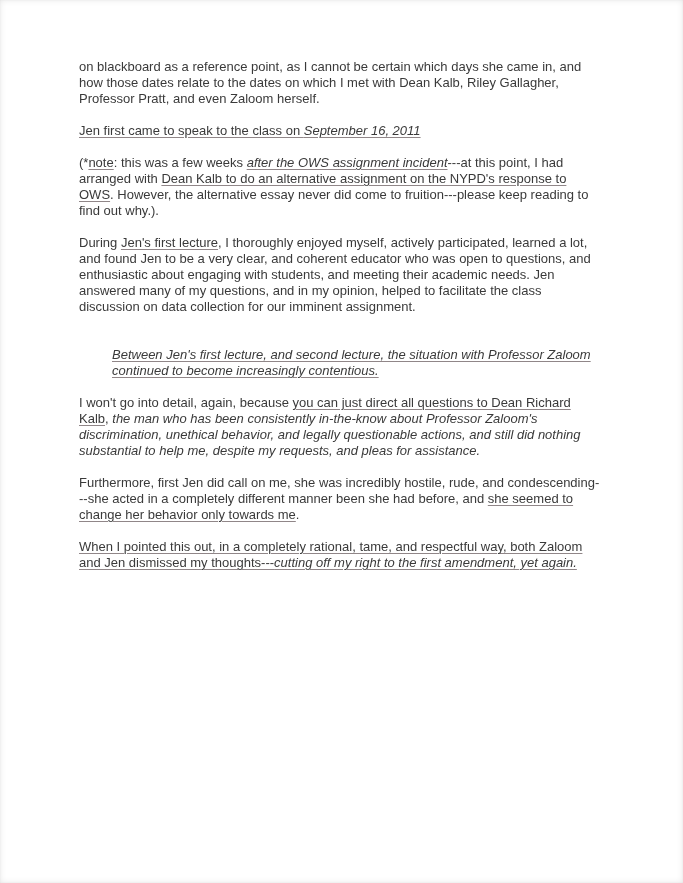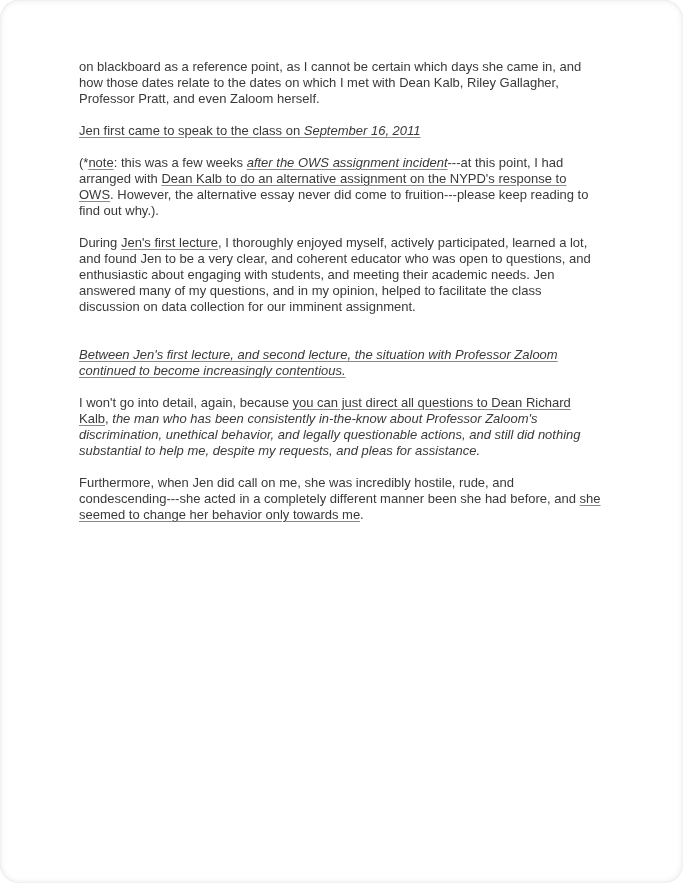--- a/index.html
+++ b/index.html
@@ -8,38 +8,38 @@
     background: #ffffff;
   }
   .page {
     position: relative;
     width: 683px;
     height: 883px;
     background: #ffffff;
     box-shadow: inset 0 0 6px rgba(0,0,0,0.10), inset 0 0 1px rgba(0,0,0,0.14);
     overflow: hidden;
     box-sizing: border-box;
-    border-radius: 19px;
   }
   .content {
     position: absolute;
     left: 79px;
     top: 59px;
     width: 523px;
     font-family: "Liberation Sans", sans-serif;
     font-size: 13px;
     line-height: 16px;
     color: #3a3a3a;
     -webkit-font-smoothing: antialiased;
   }
   .content p {
     margin: 0 0 16px 0;
   }
   .content p.gap-before {
     margin-top: 32px;
+    margin-left: 33px;
   }
   .run.b { font-weight: normal; }
   .run.i { font-style: italic; }
   .run.u {
     text-decoration: underline;
     text-decoration-thickness: 1px;
     text-underline-offset: 2px;
     text-decoration-color: #908688;
   }
 </style>
@@ -47,15 +47,16 @@
 <body>
 
 <div class="page">
   <div class="content" style="color: rgb(58, 58, 58);">
       <p><span class="run">on blackboard as a reference point, as I cannot be certain which days she came in, and how those dates relate to the dates on which I met with Dean Kalb, Riley Gallagher, Professor Pratt, and even Zaloom herself.</span></p>
       <p><span class="run b u">Jen</span><span class="run u"> first came to speak to the class on </span><span class="run b i u">September 16, 2011</span></p>
       <p><span class="run">(*</span><span class="run b u">note</span><span class="run">: this was a few weeks </span><span class="run i u">after the OWS assignment incident</span><span class="run">---at this point, </span><span class="run b">I had arranged with </span><span class="run b u">Dean Kalb to do an alternative assignment on the NYPD's response to OWS</span><span class="run b">. However, the alternative essay never did come to fruition---please keep reading to find out why</span><span class="run">.).</span></p>
       <p><span class="run b">During </span><span class="run b u">Jen's first lecture</span><span class="run b">, I thoroughly enjoyed myself, actively participated, learned a lot, and found Jen to be a very clear, and coherent educator who was open to questions, and enthusiastic about engaging with students, and meeting their academic needs. Jen answered many of my questions, and in my opinion, helped to facilitate the class discussion on data collection for our imminent assignment.</span></p>
       <p class="gap-before"><span class="run i u">Between Jen's first lecture, and second lecture, the situation with Professor Zaloom continued to become increasingly contentious.</span></p>
       <p><span class="run b">I won't go into detail, again, because </span><span class="run b u">you can just direct all questions to Dean Richard Kalb</span><span class="run b">, </span><span class="run b i">the man who has been consistently in-the-know about Professor Zaloom's discrimination, unethical behavior, and legally questionable actions, and still did nothing substantial to help me, despite my requests, and pleas for assistance.</span></p>
-      <p><span class="run">Furthermore, when </span><span class="run b">Jen</span><span class="run"> did call on me, she was incredibly hostile, rude, and condescending---she acted in a completely different manner been she had before, and </span><span class="run b u">she seemed to change her behavior only towards me</span><span class="run">.</span></p>
+      <p><span class="run">Furthermore, first </span><span class="run b">Jen</span><span class="run"> did call on me, she was incredibly hostile, rude, and condescending---she acted in a completely different manner been she had before, and </span><span class="run b u">she seemed to change her behavior only towards me</span><span class="run">.</span></p>
+      <p><span class="run b u">When I pointed this out, in a completely rational, tame, and respectful way, both Zaloom and Jen dismissed my thoughts---</span><span class="run b i u">cutting off my right to the first amendment, yet again.</span></p>
     </div>
 </div>
 
 </body></html>

